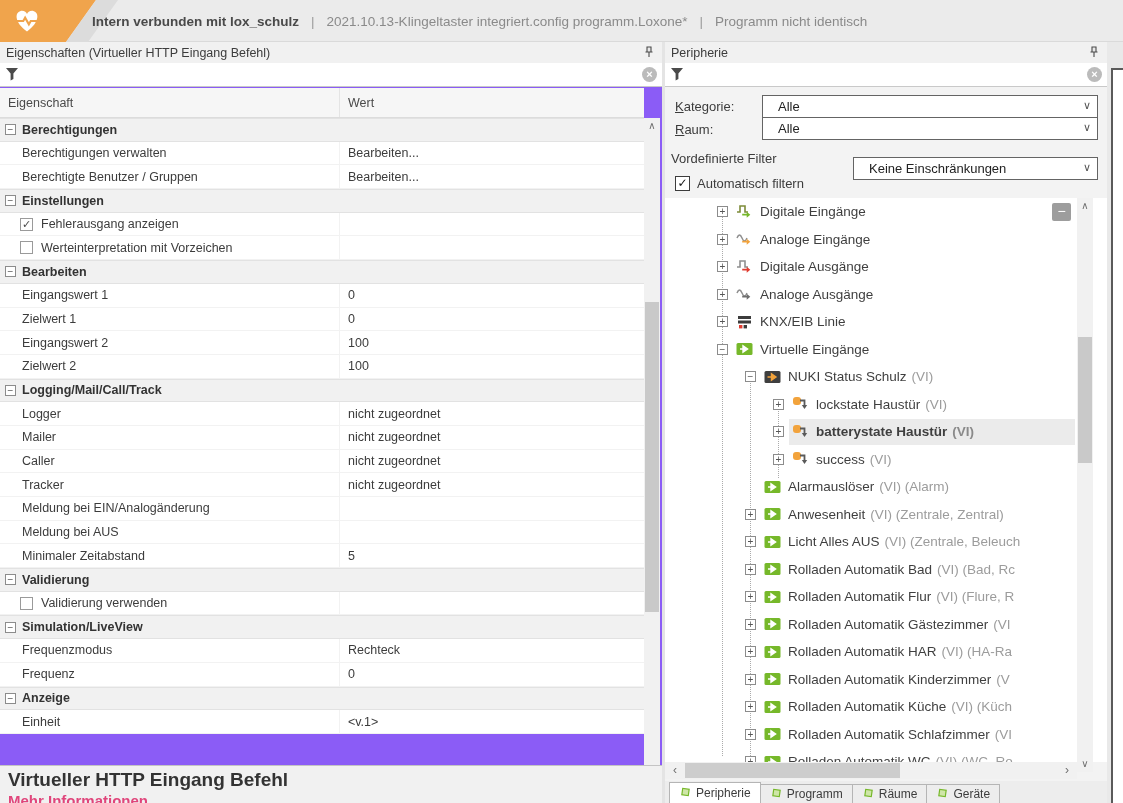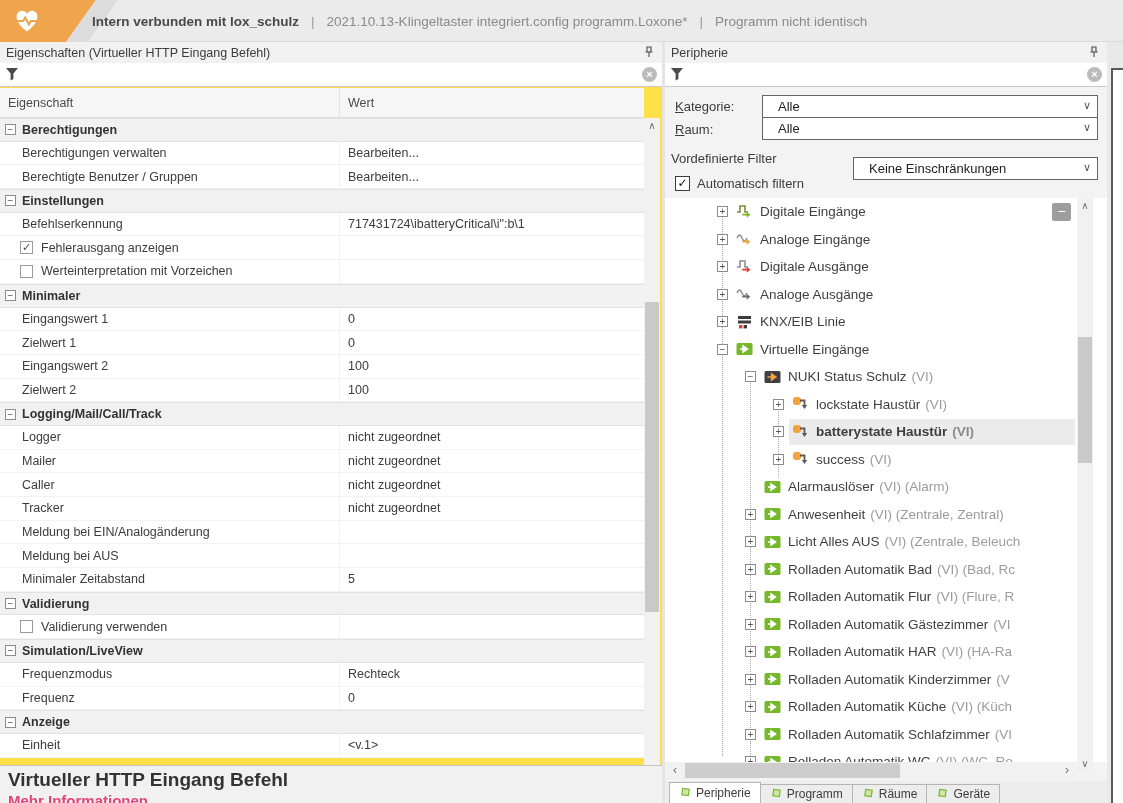--- a/index.html
+++ b/index.html
@@ -11,21 +11,21 @@
   .logo { position:absolute; left:0; top:0; width:130px; height:42px; }
   .logo .orange { position:absolute; inset:0; background:#F0A44C; clip-path:polygon(0 0,96px 0,66px 42px,0 42px); }
   .logo .wedge  { position:absolute; inset:0; background:#DCDCDC; clip-path:polygon(96px 0,118px 0,88px 42px,66px 42px); }
   .logo svg { position:absolute; left:12px; top:6px; }
   .titletext { position:absolute; left:92px; top:0; height:42px; display:flex; align-items:center; gap:12px; font-size:13.5px; white-space:nowrap; }
   .titletext .conn { font-weight:bold; color:#4A4A4A; }
   .titletext .sep { color:#9A9A9A; }
   .titletext .file, .titletext .status { color:#8A8A8A; }
 
   
-  .panel { position:absolute; background:#fde047; }
+  .panel { position:absolute; background:#8b5cf6; }
   .panel-header { height:21px; background:#F1F1F1; display:flex; align-items:center; justify-content:space-between; padding:0 6px; font-size:12.5px; color:#3C3C3C; }
   .pin { width:14px; height:14px; display:flex; align-items:center; justify-content:center; }
   .filter-bar { height:24px; background:#FFFFFF; border-bottom:1px solid #C9C9C9; display:flex; align-items:center; padding:0 5px; gap:6px; }
   .filter-bar input { flex:1; border:none; outline:none; font-size:12px; height:18px; font-family:inherit; }
   .clear-btn { width:15px; height:15px; border-radius:50%; background:#BBBBBB; color:#FFFFFF; font-size:11px; line-height:15px; text-align:center; font-weight:bold; }
 
   
   #left-panel { left:0; top:42px; width:662px; height:761px; }
   .table-header { position:absolute; left:0; top:46px; width:644px; height:30px; background:#F6F6F6; border-bottom:1px solid #DCDCDC; display:flex; align-items:center; font-size:12.5px; color:#4A4A4A; }
   .table-header .c1 { width:340px; padding-left:8px; border-right:1px solid #E4E4E4; height:100%; display:flex; align-items:center; }
@@ -148,43 +148,37 @@
         <span class="val">Bearbeiten...</span>
       </div>
       <div class="prow section">
         <span class="name">
           <span class="ebox">−</span>
           <span>Einstellungen</span>
         </span>
         <span class="val"></span>
       </div>
       <div class="prow">
-        <span class="name">
-          <span>Befehlserkennung</span>
-        </span>
-        <span class="val">717431724\ibatteryCritical\i":b\1</span>
-      </div>
-      <div class="prow">
         <span class="name cbrow">
           <span class="cbx">✓</span>
           <span>Fehlerausgang anzeigen</span>
         </span>
         <span class="val"></span>
       </div>
       <div class="prow">
         <span class="name cbrow">
           <span class="cbx"></span>
           <span>Werteinterpretation mit Vorzeichen</span>
         </span>
         <span class="val"></span>
       </div>
       <div class="prow section">
         <span class="name">
           <span class="ebox">−</span>
-          <span>Minimaler</span>
+          <span>Bearbeiten</span>
         </span>
         <span class="val"></span>
       </div>
       <div class="prow">
         <span class="name">
           <span>Eingangswert 1</span>
         </span>
         <span class="val">0</span>
       </div>
       <div class="prow">

